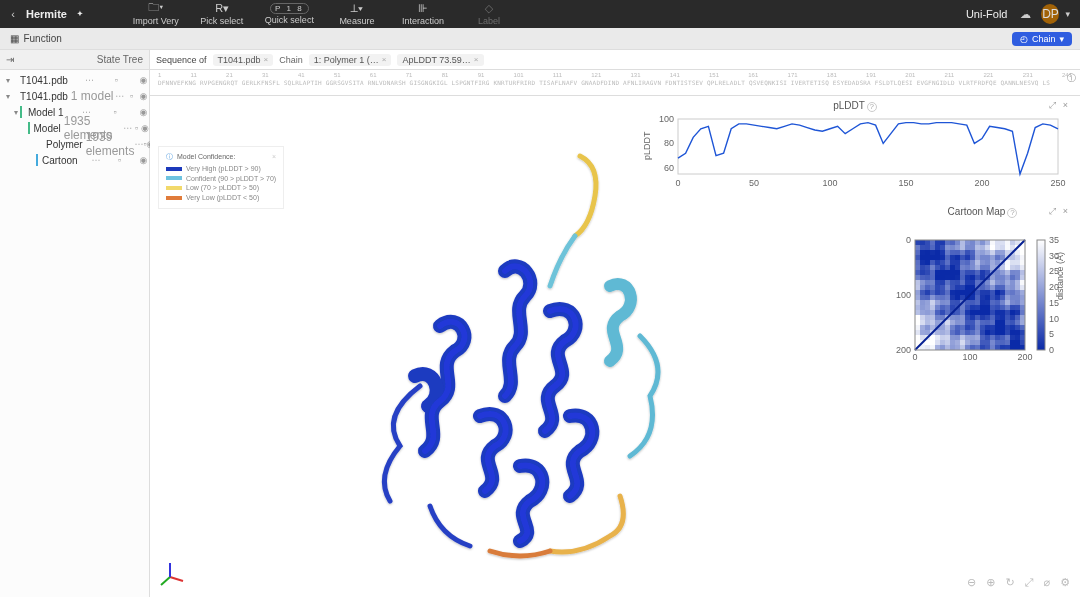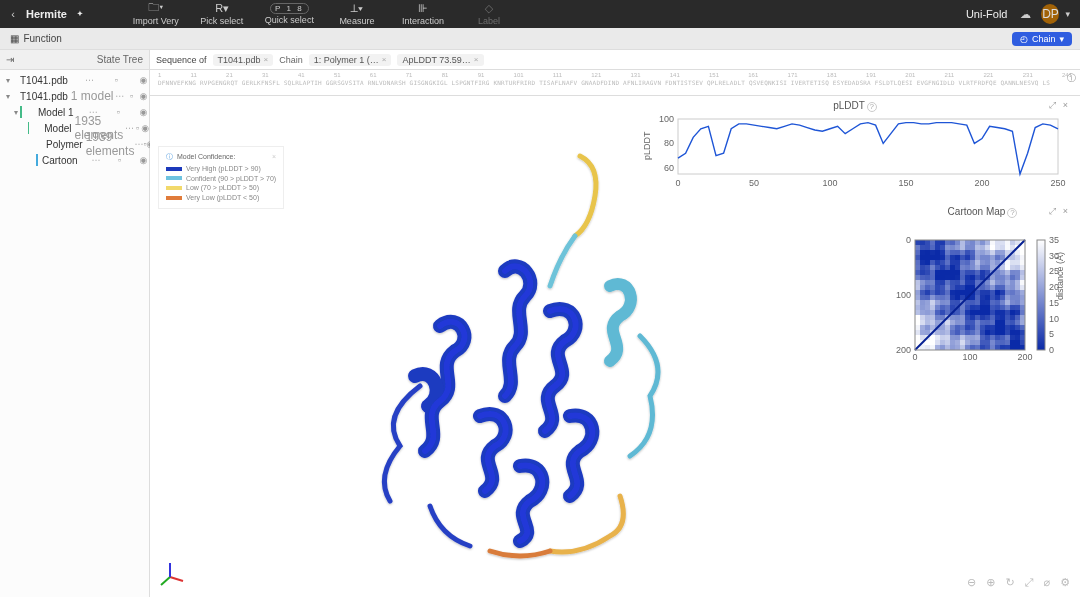--- a/index.html
+++ b/index.html
@@ -138,28 +138,28 @@
           <span class="tw">▾</span>
           <span class="nm" style="margin-left:16px">T1041.pdb</span>
           <span class="sub">1 model</span>
           <span class="gl">⋯</span>
           <span class="gl">▫</span>
           <span class="gl">◉</span>
         </div>
         <div class="trow" style="--ind: 14px; --tx: 24px;">
           <span class="tw">▾</span>
           <span class="bar" style="margin-left:16px;background:#4b8"></span>
-          <span class="nm" style="margin-left:12px">Model 1</span>
+          <span class="nm" style="margin-left:2px">Model 1</span>
           <span class="gl">⋯</span>
           <span class="gl">▫</span>
           <span class="gl">◉</span>
         </div>
         <div class="trow" style="--ind: 22px; --tx: 32px;">
           <span class="bar" style="margin-left:24px;background:#4b8"></span>
-          <span class="nm" style="margin-left:11px">Model</span>
+          <span class="nm" style="margin-left:0px">Model</span>
           <span class="sub">1935 elements</span>
           <span class="gl">⋯</span>
           <span class="gl">▫</span>
           <span class="gl">◉</span>
         </div>
         <div class="trow" style="--ind: 22px; --tx: 32px;">
           <span class="bar" style="margin-left:24px;background:#4b8"></span>
           <span class="nm" style="margin-left:14px">Polymer</span>
           <span class="sub">1939 elements</span>
           <span class="gl">⋯</span>

